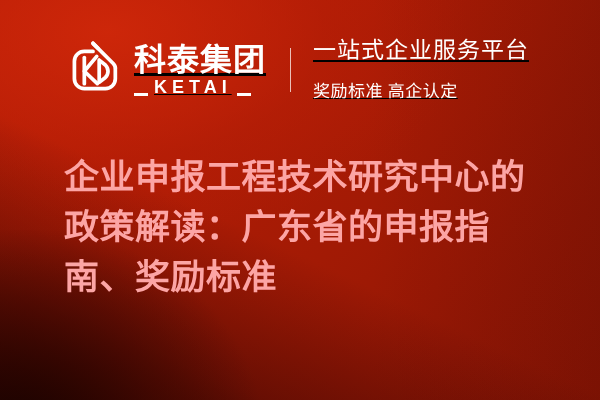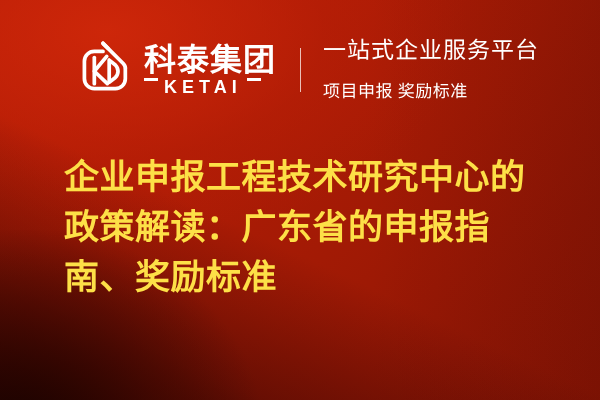--- a/index.html
+++ b/index.html
@@ -42,26 +42,27 @@
   }
   .bg-rightshade {
     position: absolute;
     inset: 0;
     background: linear-gradient(90deg, rgba(0,0,0,0) 62%, rgba(70,8,2,0.22) 100%);
   }
 
   
   .header {
     position: absolute;
-    left: 16px;
+    left: 6px;
     top: 0;
     width: 585px;
     height: 140px;
     display: flex;
     align-items: center;
+    text-decoration: underline;
   }
   .logo-block {
     display: flex;
     align-items: center;
     margin-left: 56px;
   }
   .logo-mark {
     width: 62px;
     height: 62px;
     flex: 0 0 62px;
@@ -77,21 +78,21 @@
     color: #ffffff;
     font-size: 32px;
     font-weight: bold;
     letter-spacing: 1px;
     line-height: 1.02;
     white-space: nowrap;
     font-family: "Liberation Sans", "DejaVu Sans", sans-serif;
   }
   .logo-en-row {
     display: flex;
-    align-items: flex-start;
+    align-items: flex-end;
     margin-top: 2px;
   }
   .logo-dash {
     height: 3px;
     background: #ffffff;
     flex: 0 0 14px;
   }
   .logo-en {
     color: #ffffff;
     font-size: 18px;
@@ -137,21 +138,21 @@
     white-space: nowrap;
     font-family: "Liberation Serif", "DejaVu Serif", serif;
   }
 
   
   .title {
     position: absolute;
     left: 64px;
     top: 152px;
     width: 492px;
-    color: #fde047;
+    color: #fca5a5;
     font-size: 35px;
     font-weight: bold;
     line-height: 50px;
     letter-spacing: 0.5px;
     font-family: "Liberation Sans", "DejaVu Sans", sans-serif;
     word-break: break-all;
   }
 </style>
 </head>
 <body>
@@ -193,20 +194,20 @@
           <span class="logo-en">KETAI</span>
           <span class="logo-dash"></span>
         </div>
       </div>
     </div>
 
     <div class="divider"></div>
 
     <div class="tagline">
       <div class="tagline-main">一站式企业服务平台</div>
-      <div class="tagline-sub">项目申报 奖励标准</div>
+      <div class="tagline-sub">奖励标准 高企认定</div>
     </div>
 
   </div>
 
   <div class="title">企业申报工程技术研究中心的政策解读：广东省的申报指南、奖励标准</div>
 
 </div>
 
 </body></html>

